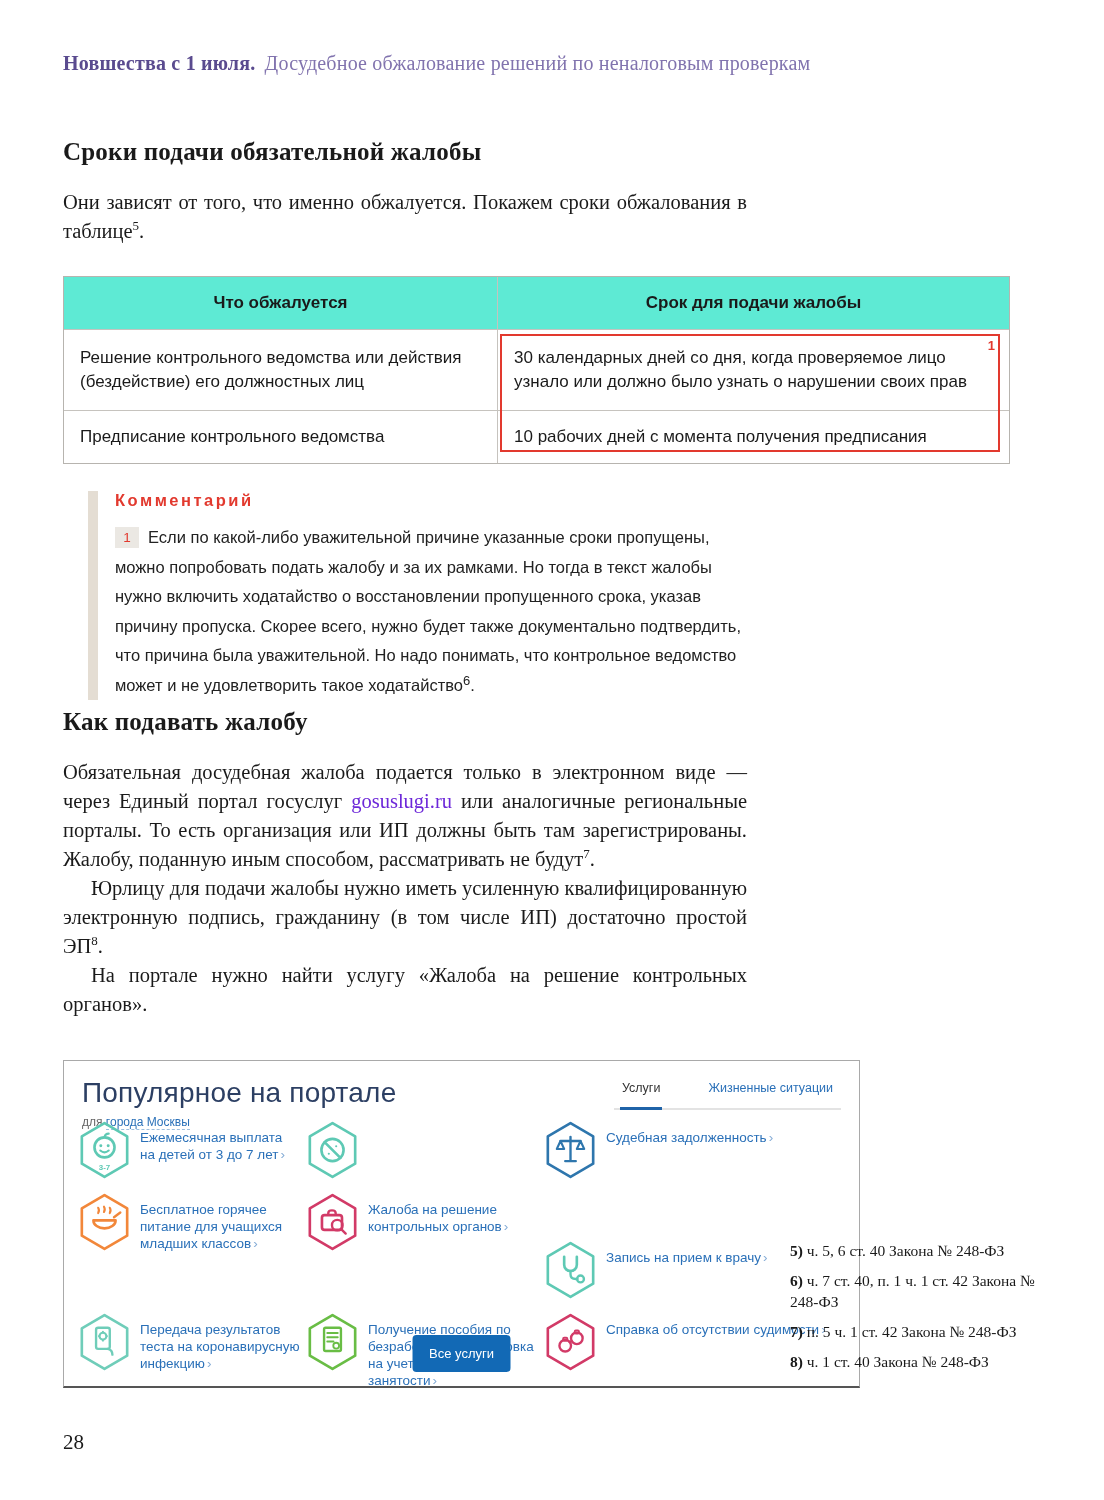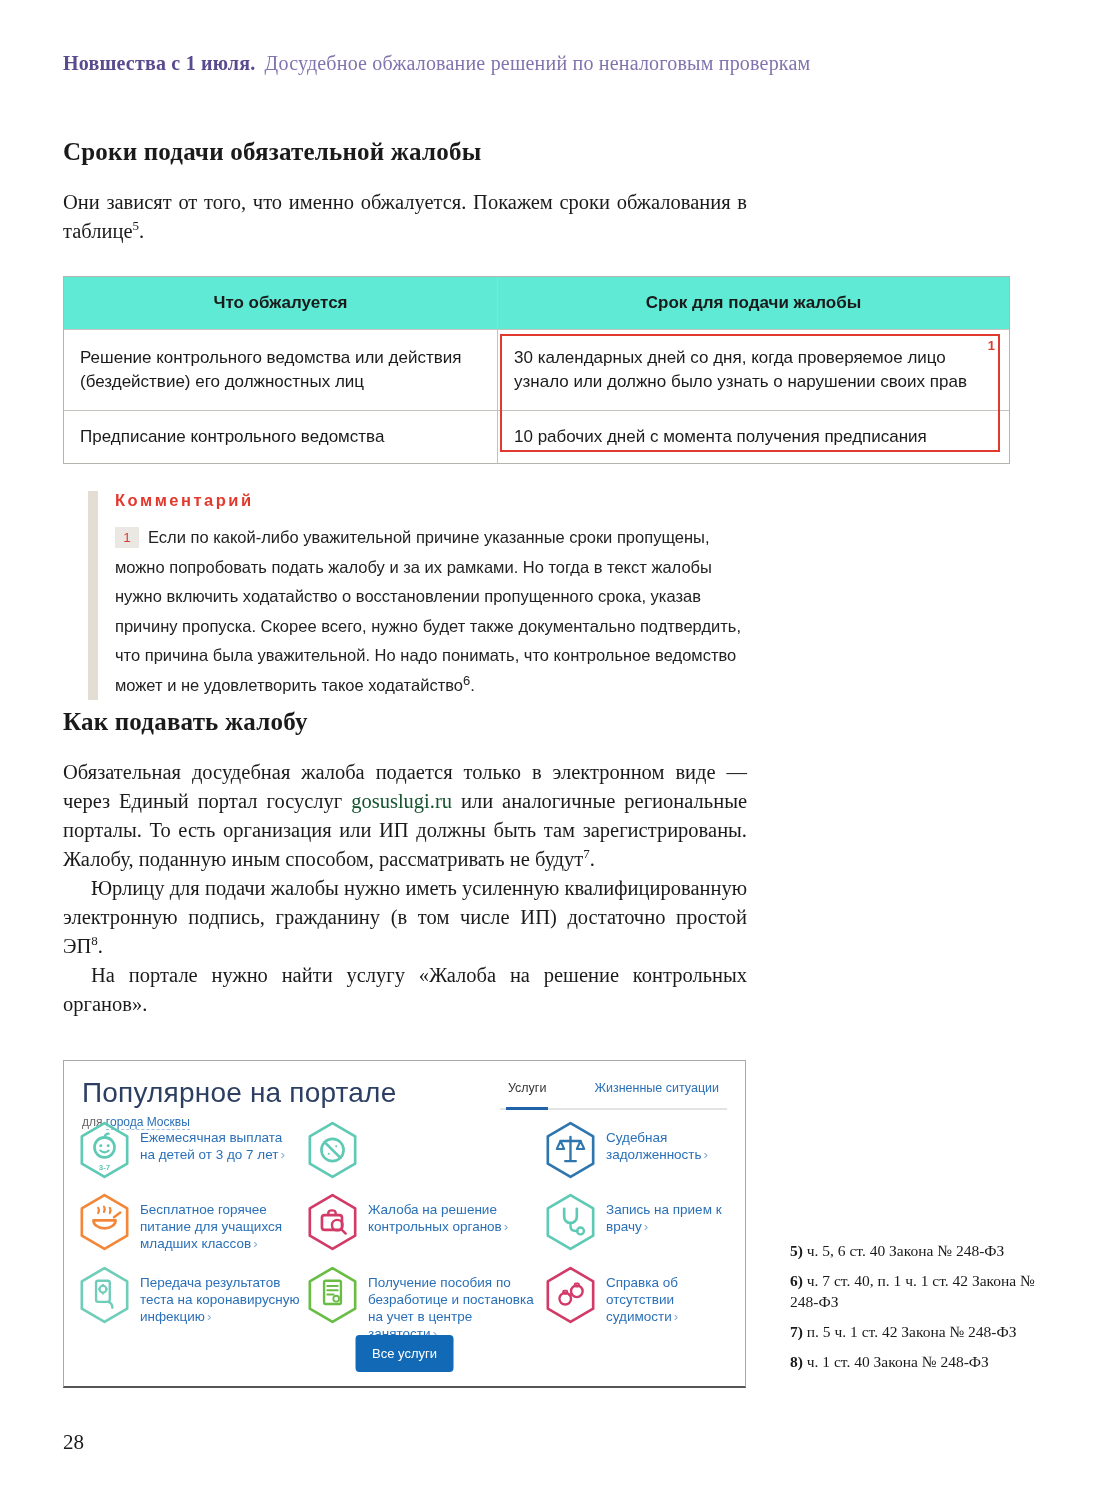--- a/index.html
+++ b/index.html
@@ -48,21 +48,21 @@
   .comment { left:88px; top:491px; width:678px; display:flex; gap:17px;
              font-family:"Liberation Sans", sans-serif; }
   .comment-bar { width:10px; background:#e4ddd3; flex:none; }
   .comment-title { font-size:16.5px; font-weight:bold; letter-spacing:2.5px; margin-bottom:13px; }
   .comment-text { font-size:16.5px; line-height:29.5px; color:#222; width:632px; }
   .cmarker { display:inline-block; width:24px; height:21px; background:#ebe8e3;
              color:#e2392e; font-size:13.5px; text-align:center; line-height:21px;
              margin-right:9px; transform:translateY(-1px); }
 
   
-  .portal { left:63px; top:1060px; width:683px; height:328px; background:#fff;
+  .portal { left:63px; top:1060px; width:797px; height:328px; background:#fff;
             border:1px solid #a9a9a9; border-bottom:2px solid #555;
             font-family:"Liberation Sans", sans-serif; padding:16px 18px; }
   .portal-title { font-size:28px; color:#2c3f63; letter-spacing:0.2px; }
   .portal-sub { margin-top:6px; font-size:12px; color:#666; }
   .sub-link { color:#2a70b8; border-bottom:1px dashed #9dbede; cursor:pointer; }
   .tabs { position:absolute; right:18px; top:20px; display:flex; gap:44px;
           border-bottom:2px solid #e3e3e3; padding:0 6px; }
   .tab { font-size:12.5px; padding:0 2px 12px 2px; cursor:pointer; color:#2a70b8; }
   .tab.active { color:#333; border-bottom:3px solid #1f63a8; margin-bottom:-2px; }
   .services { position:absolute; left:14px; right:10px; top:62px;
@@ -121,21 +121,21 @@
     <div class="comment-title" style="color: rgb(226, 57, 46);">Комментарий</div>
     <div class="comment-text">
       <span class="cmarker">1</span><span>Если по какой-либо уважительной причине указанные сроки пропущены, можно попробовать подать жалобу и за их рамками. Но тогда в текст жалобы нужно включить ходатайство о восстановлении пропущенного срока, указав причину пропуска. Скорее всего, нужно будет также документально подтвердить, что причина была уважительной. Но надо понимать, что контрольное ведомство может и не удовлетворить такое ходатайство</span><sup>6</sup><span>.</span>
     </div>
   </div>
 </div>
 
 <h1 class="abs h1" style="top:708px;">Как подавать жалобу</h1>
 
 <div class="abs para" style="top:758px;">
-  <p><span>Обязательная досудебная жалоба подается только в электронном виде — через Единый портал госуслуг </span><a class="glink" style="color: #14532d; margin-top: 44px;">gosuslugi.ru</a><span> или аналогичные региональные порталы. То есть организация или ИП должны быть там зарегистрированы. Жалобу, поданную иным способом, рассматривать не будут</span><sup>7</sup><span>.</span></p>
+  <p><span>Обязательная досудебная жалоба подается только в электронном виде — через Единый портал госуслуг </span><a class="glink" style="color: #6d28d9; margin-top: 44px;">gosuslugi.ru</a><span> или аналогичные региональные порталы. То есть организация или ИП должны быть там зарегистрированы. Жалобу, поданную иным способом, рассматривать не будут</span><sup>7</sup><span>.</span></p>
   <p class="ind"><span>Юрлицу для подачи жалобы нужно иметь усиленную квалифицированную электронную подпись, гражданину (в том числе ИП) достаточно простой ЭП</span><sup>8</sup><span>.</span></p>
   <p class="ind">На портале нужно найти услугу «Жалоба на решение контрольных органов».</p>
 </div>
 
 <div class="abs portal">
   <div class="portal-title">Популярное на портале</div>
   <div class="portal-sub"><span>для </span><span class="sub-link">города Москвы</span></div>
 
   <div class="tabs">
     <div class="tab active">Услуги</div>
@@ -195,21 +195,21 @@
       <svg viewBox="0 0 100 110">
         <polygon points="50,4 93,29 93,81 50,106 7,81 7,29" fill="none" stroke="currentColor" stroke-width="5" stroke-linejoin="round"></polygon>
         <rect x="30" y="42" width="38" height="28" rx="5" fill="none" stroke="currentColor" stroke-width="5"></rect>
         <path d="M42,42 v-4 q0,-5 7,-5 q7,0 7,5 v4" fill="none" stroke="currentColor" stroke-width="4.5"></path>
         <circle cx="59" cy="61" r="10" fill="none" stroke="currentColor" stroke-width="4.5"></circle>
         <line x1="66" y1="68" x2="75" y2="77" stroke="currentColor" stroke-width="4.5" stroke-linecap="round"></line>
       </svg>
       <div class="svc-label"><span>Жалоба на решение контрольных органов</span><span class="chev">›</span></div>
     </div>
 
-    <div class="svc" style="color: rgb(94, 201, 180);">
+    <div class="svc" style="color: rgb(94, 201, 180); margin-top: 48px;">
       <svg viewBox="0 0 100 110">
         <polygon points="50,4 93,29 93,81 50,106 7,81 7,29" fill="none" stroke="currentColor" stroke-width="5" stroke-linejoin="round"></polygon>
         <path d="M38,30 v15 a12,12 0 0 0 24,0 v-15" fill="none" stroke="currentColor" stroke-width="5" stroke-linecap="round"></path>
         <path d="M50,57 v6 q0,9 10,9 h3" fill="none" stroke="currentColor" stroke-width="4.5" stroke-linecap="round"></path>
         <circle cx="69" cy="72" r="6.5" fill="none" stroke="currentColor" stroke-width="4.5"></circle>
       </svg>
       <div class="svc-label"><span>Запись на прием к врачу</span><span class="chev">›</span></div>
     </div>
 
     <div class="svc" style="color: rgb(111, 205, 185);">

